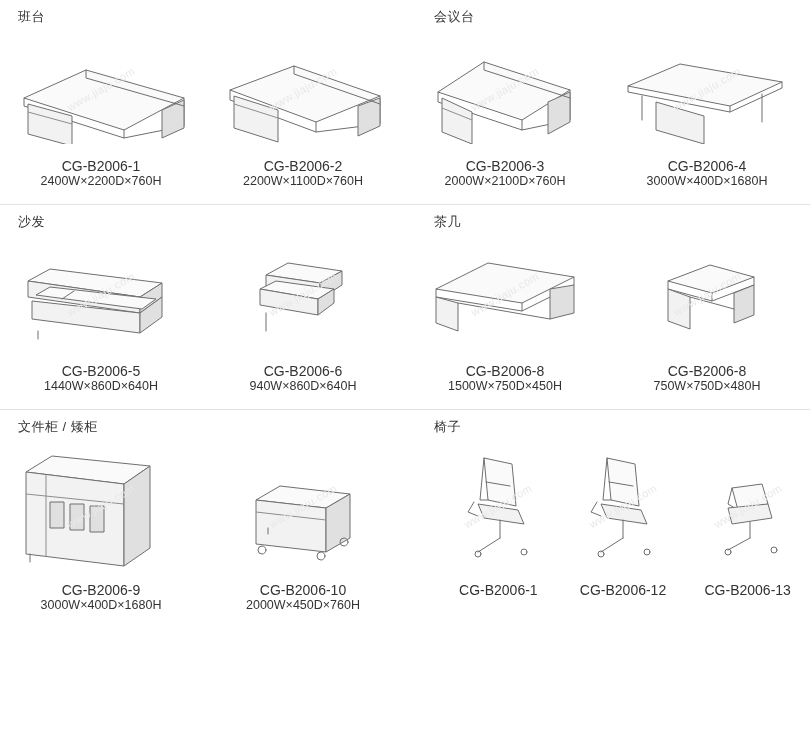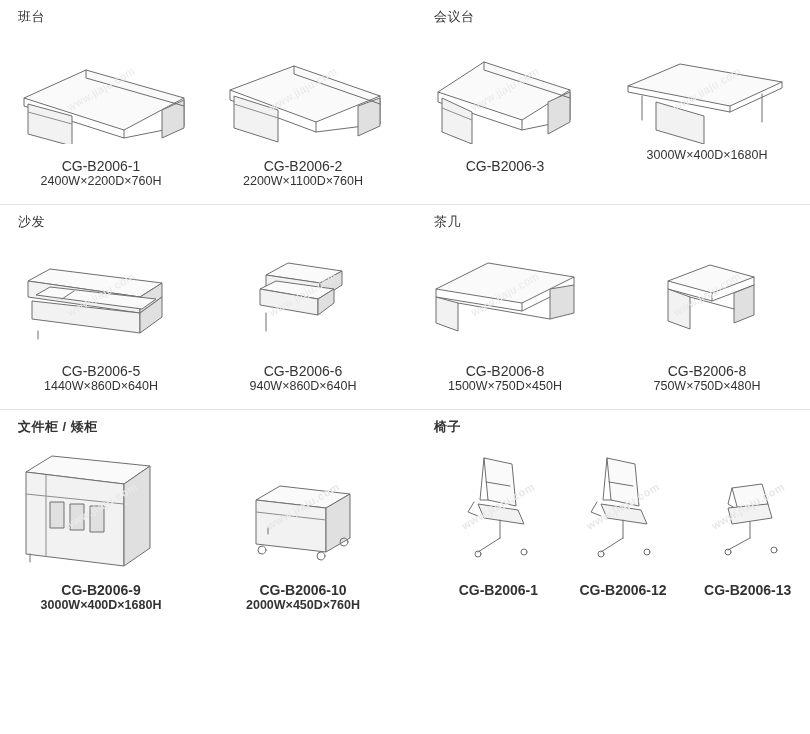--- a/index.html
+++ b/index.html
@@ -17,21 +17,21 @@
   .sheet {
     position: relative;
     width: 810px;
     height: 552px;
   }
   .section {
     position: relative;
     box-sizing: border-box;
     border-bottom: 1px solid #e2e2e2;
   }
-  .section.last { border-bottom: none; font-weight: bold; }
+  .section.last { border-bottom: none; }
   .cat-row {
     position: relative;
     height: 30px;
   }
   .cat-label {
     position: absolute;
     top: 8px;
     font-size: 13px;
     color: #333333;
     letter-spacing: 0.5px;
@@ -141,34 +141,36 @@
             <polyline class="ln" points="28,58 28,68 112,96 112,86"></polyline>
             <polyline class="ln" points="160,56 160,86 112,96"></polyline>
             <polygon class="fillg" points="32,64 32,98 62,110 62,78"></polygon>
             <polyline class="ln2" points="32,74 62,86 M32,84 62,96 M32,92 62,104"></polyline>
             <polygon class="filld" points="138,68 160,58 160,88 138,100"></polygon>
             <polyline class="ln" points="74,28 74,36 160,64"></polyline>
           </svg>
           <div class="wm">www.jiaju.com</div>
         </div>
         <div class="code">CG-B2006-3</div>
+        <div class="dims">2000W×2100D×760H</div>
       </div>
 
       <div class="item">
         <div class="art">
           <svg width="190" height="110" viewBox="0 0 190 110">
             <polygon class="filll" points="16,52 68,30 170,48 118,72"></polygon>
             <polyline class="ln" points="16,52 16,58 118,78 118,72"></polyline>
             <polyline class="ln" points="170,48 170,54 118,78"></polyline>
             <polygon class="fillg" points="44,68 44,96 92,110 92,82"></polygon>
             <polyline class="ln" points="150,60 150,88 M162,56 162,84 M150,88 162,84"></polyline>
             <polyline class="ln" points="30,62 30,86 M30,86 44,92"></polyline>
           </svg>
           <div class="wm">www.jiaju.com</div>
         </div>
+        <div class="code">CG-B2006-4</div>
         <div class="dims">3000W×400D×1680H</div>
       </div>
 
     </div>
   </div>
 
   <div class="section">
     <div class="cat-row">
       <div class="cat-label c0">沙发</div>
       <div class="cat-label c1">茶几</div>

